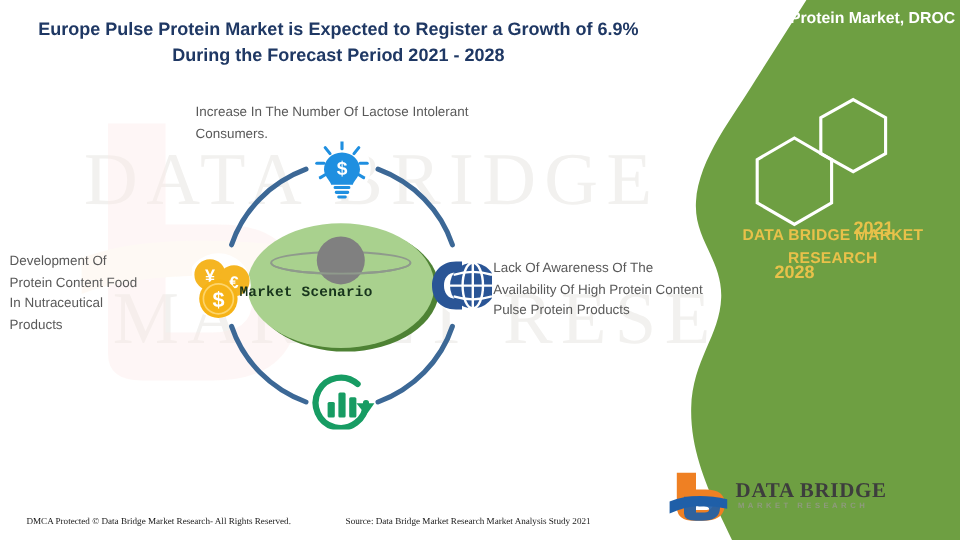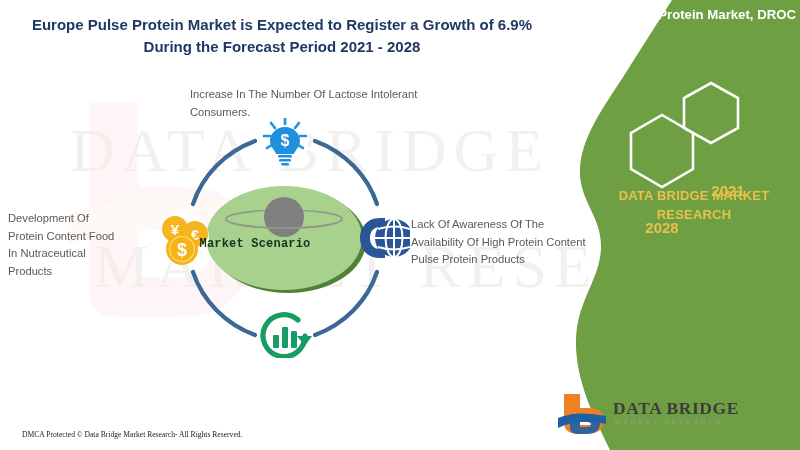--- a/index.html
+++ b/index.html
@@ -159,21 +159,21 @@
 
   
   .lbl {
     position: absolute;
     z-index: 5;
     color: #595959;
     font-size: 11.2px;
     line-height: 17.5px;
     font-weight: 400;
   }
-  #label-top    { left: 190px; top: 86px;  width: 270px; }
+  #label-top    { left: 163px; top: 86px;  width: 270px; }
   #label-left   { left: 8px;   top: 210px; width: 118px; }
   #label-right  { left: 411px; top: 216px; width: 186px; }
   #label-bottom { left: 170px; top: 358px; width: 258px; }
 
   
   .footer-text {
     position: absolute;
     bottom: 11px;
     z-index: 6;
     color: #1a1a1a;
@@ -316,14 +316,15 @@
                Q38 25 38 29 Q38 33 31 33 L24 33 L24 2 Z" fill="#ef8023"></path>
       <path d="M2 26 Q22 18 50 24 L50 32 Q22 26 2 36 Z" fill="#1f5fa8"></path>
       <path d="M14 22 L14 36 Q14 42 24 42 L29 42 Q44 42 44 31 Q44 23 31 23 L26 23 L26 30 L31 30
                Q35 30 35 32.5 Q35 35 31 35 L24 35 L24 22 Z" fill="#1f5fa8" opacity=".92"></path>
     </svg>
     <div id="brand-logo-text">DATA BRIDGE</div>
     <div id="brand-logo-sub">MARKET RESEARCH</div>
   </div>
 
   <div class="footer-text" id="footer-dmca">DMCA Protected © Data Bridge Market Research- All Rights Reserved.</div>
+  <div class="footer-text" id="footer-source">Source: Data Bridge Market Research Market Analysis Study 2021</div>
 
 </div>
 
 </body></html>

